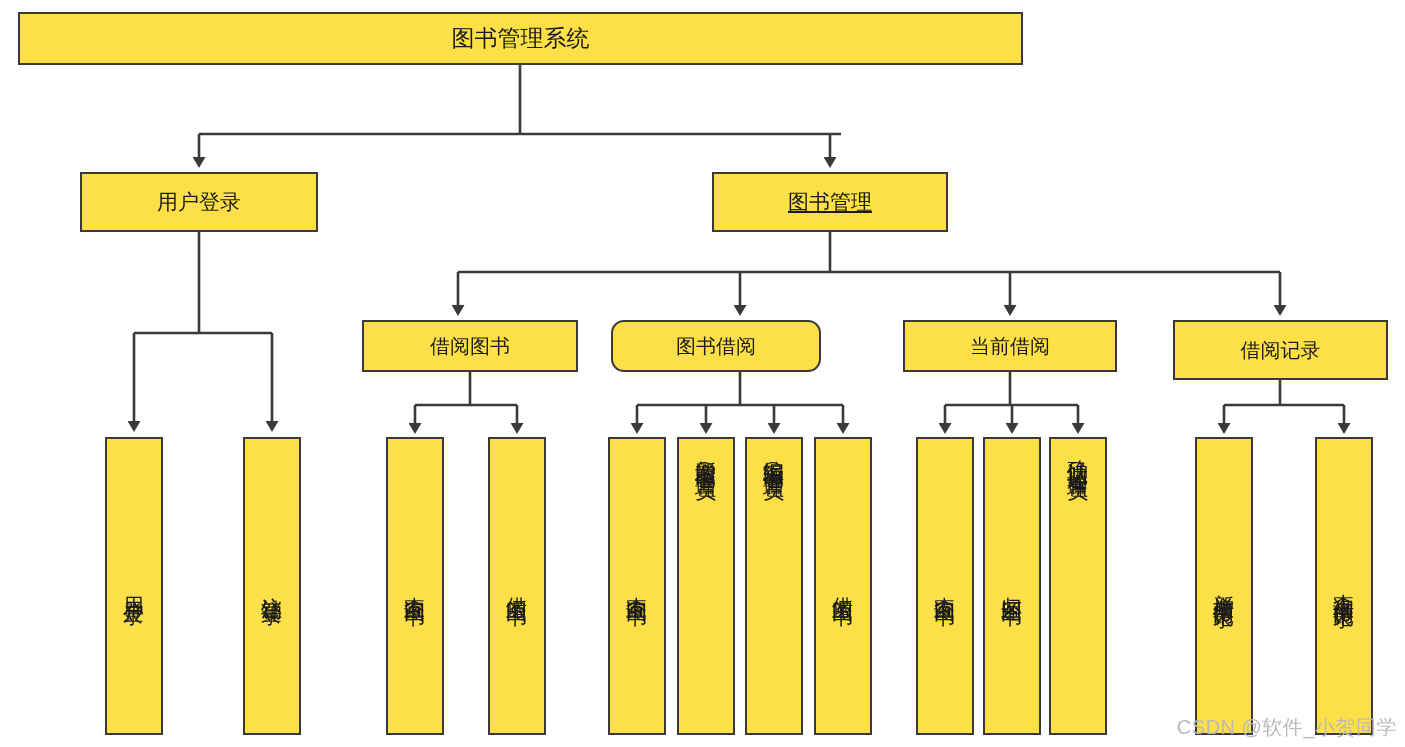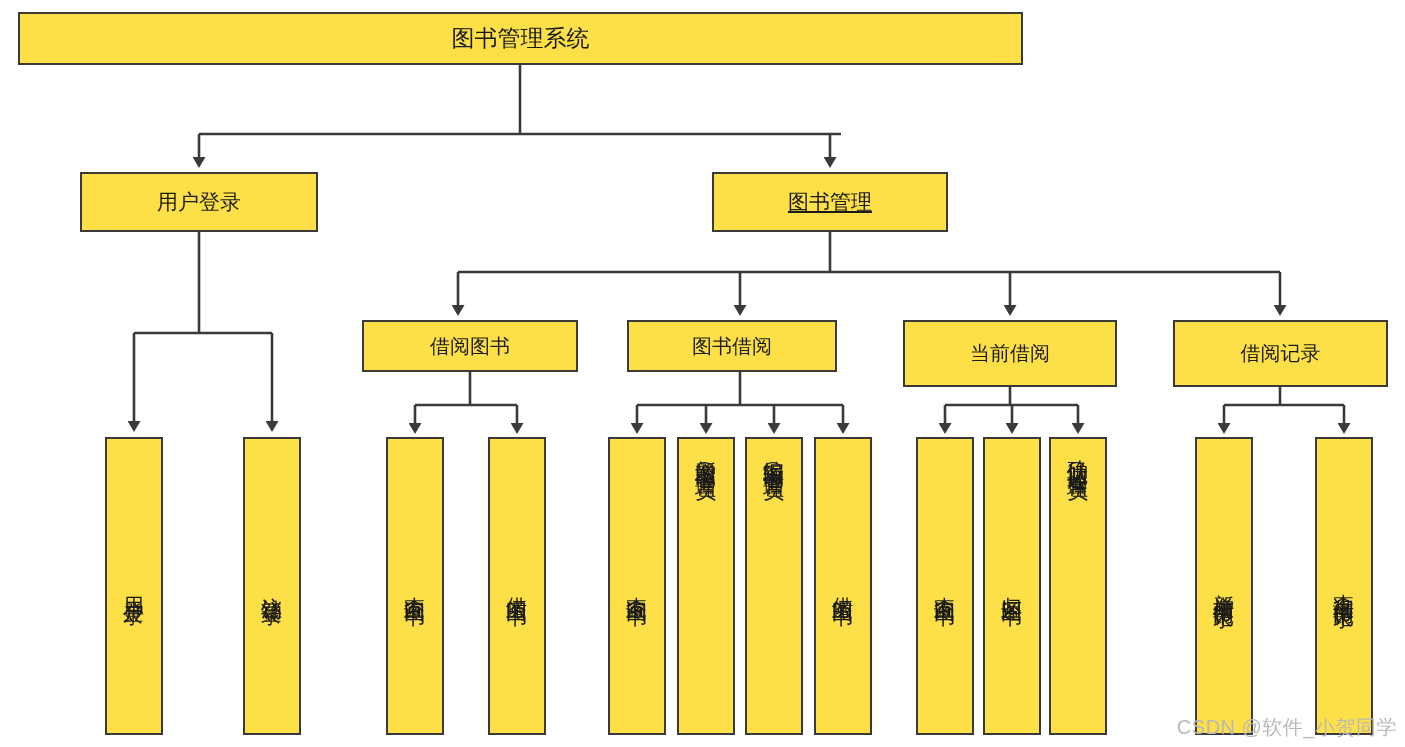--- a/index.html
+++ b/index.html
@@ -137,27 +137,27 @@
   <div class="node lvl1" style="left:80px; top:172px; width:238px; height:60px;">
     <span>用户登录</span>
   </div>
   <div class="node lvl1" style="left:712px; top:172px; width:236px; height:60px;text-decoration:underline;">
     <span>图书管理</span>
   </div>
 
   <div class="node lvl2" style="left:362px; top:320px; width:216px; height:52px;">
     <span>借阅图书</span>
   </div>
-  <div class="node lvl2" style="left:627px; top:320px; width:210px; height:52px;">
+  <div class="node lvl2" style="left:611px; top:320px; width:210px; height:52px;border-radius:13px;">
     <span>图书借阅</span>
   </div>
-  <div class="node lvl2" style="left:903px; top:320px; width:214px; height:67px;">
+  <div class="node lvl2" style="left:903px; top:320px; width:214px; height:52px;">
     <span>当前借阅</span>
   </div>
-  <div class="node lvl2" style="left:1173px; top:320px; width:215px; height:67px;">
+  <div class="node lvl2" style="left:1173px; top:320px; width:215px; height:60px;">
     <span>借阅记录</span>
   </div>
 
   <div class="node leaf centered" style="left:105px; top:437px; width:58px; height:298px;">
     <span class="vtext">用户登录</span>
   </div>
   <div class="node leaf centered" style="left:243px; top:437px; width:58px; height:298px;">
     <span class="vtext">注销登录</span>
   </div>
 

